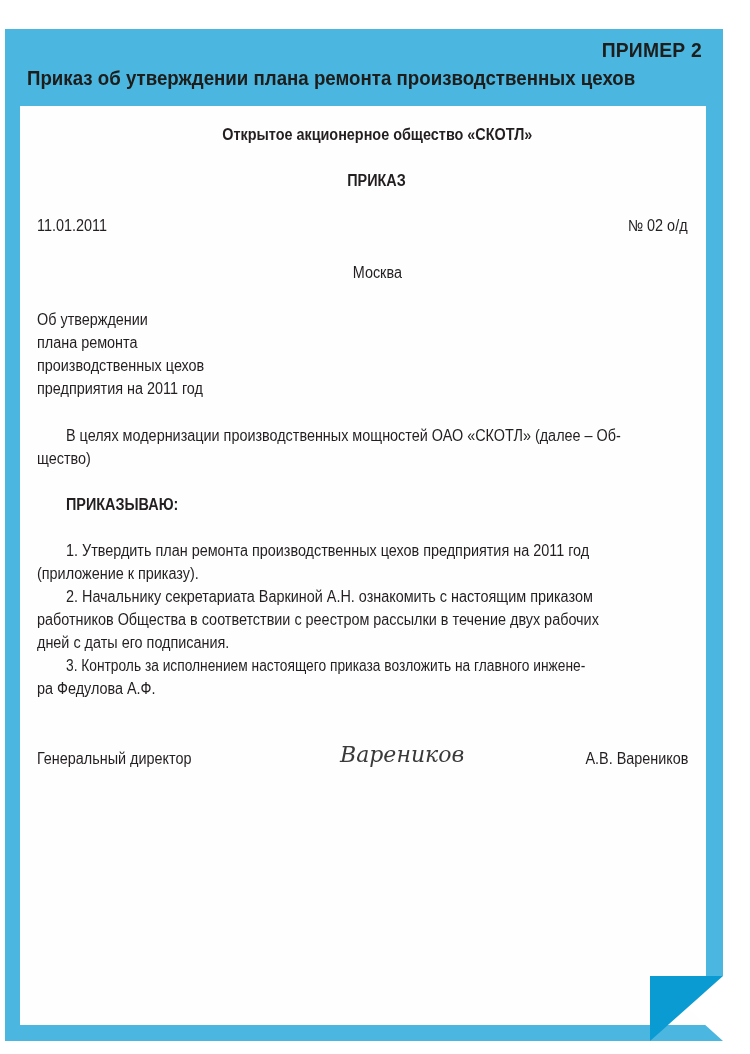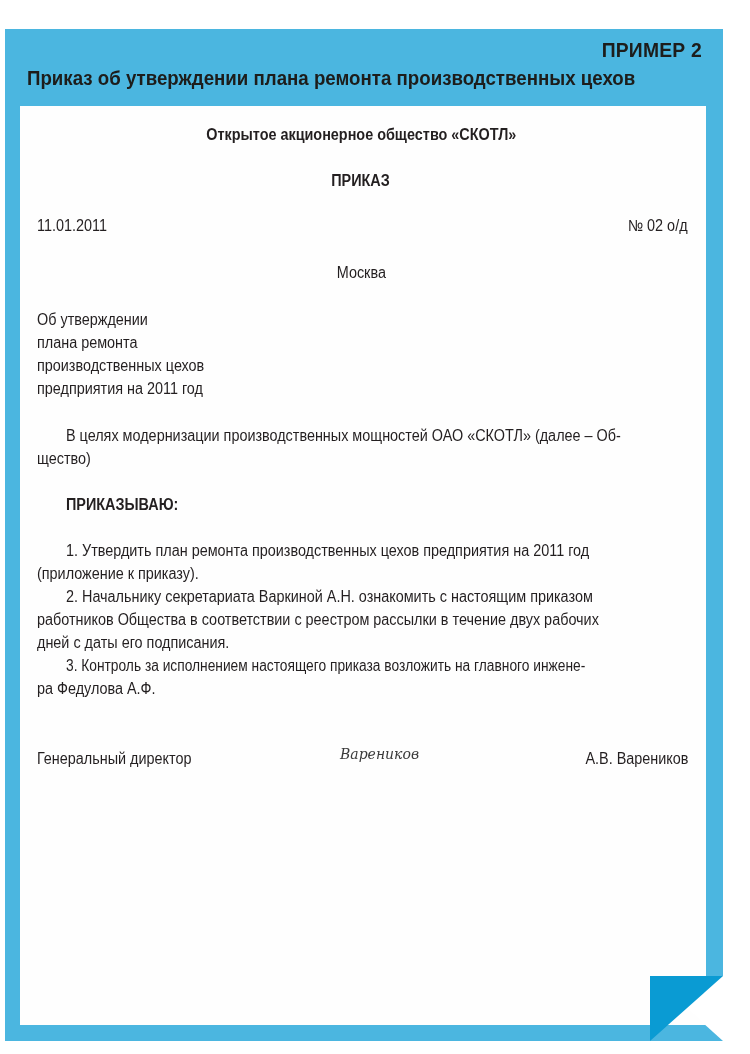--- a/index.html
+++ b/index.html
@@ -8,23 +8,23 @@
   .frame { position:absolute; left:5px; top:29px; width:718px; height:1012px; background:#4bb6e0; }
   .header-example { position:absolute; right:48px; top:38px; font-size:21px; font-weight:bold; color:#1d1d1b; letter-spacing:0.2px; transform:scaleX(0.92); transform-origin:right; }
   .header-title { position:absolute; left:27px; top:66px; font-size:21px; font-weight:bold; color:#1d1d1b; white-space:nowrap; transform:scaleX(0.89); transform-origin:left; }
   .sheet { position:absolute; left:20px; top:106px; width:686px; height:919px; background:#fefefe; }
   .corner-cut { position:absolute; left:651px; top:976px; width:0; height:0;
                 border-top:65px solid #ffffff; border-left:72px solid transparent; }
   .corner-fold { position:absolute; left:650px; top:976px; width:0; height:0;
                  border-top:65px solid #0a9bd3; border-right:73px solid transparent; }
   .t { position:absolute; font-size:16px; line-height:23px; white-space:nowrap; color:#231f20; }
   .scale { transform:scaleX(0.9); transform-origin:left; }
-  .center { left:0; width:722px; text-align:center; }
+  .center { left:16px; width:722px; text-align:center; }
   .bold { font-weight:bold; }
-  .sign { font-family:"DejaVu Serif", serif; font-style:italic; font-size:14px; color:#3a3a3a; }
+  .sign { font-family:"DejaVu Serif", serif; font-style:italic; font-size:22px; color:#3a3a3a; }
 </style>
 </head>
 <body>
 
 <div class="frame"></div>
 <div class="header-example">ПРИМЕР 2</div>
 <div class="header-title">Приказ об утверждении плана ремонта производственных цехов</div>
 
 <div class="sheet"></div>
 <div class="corner-cut"></div>

